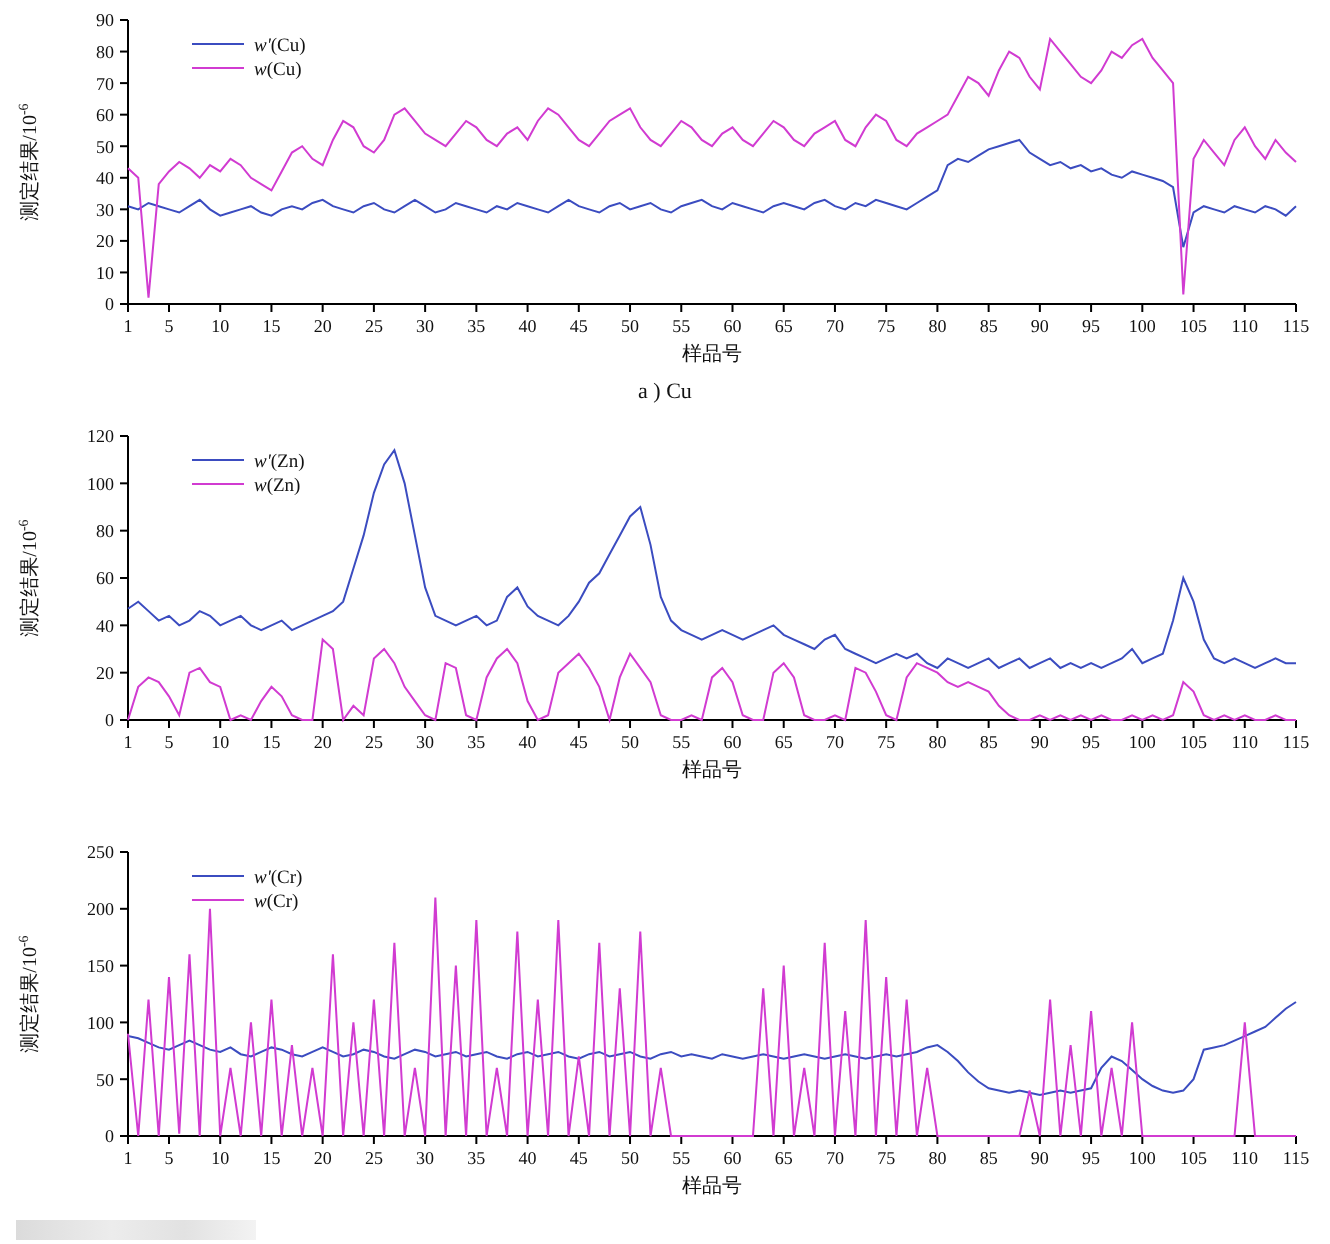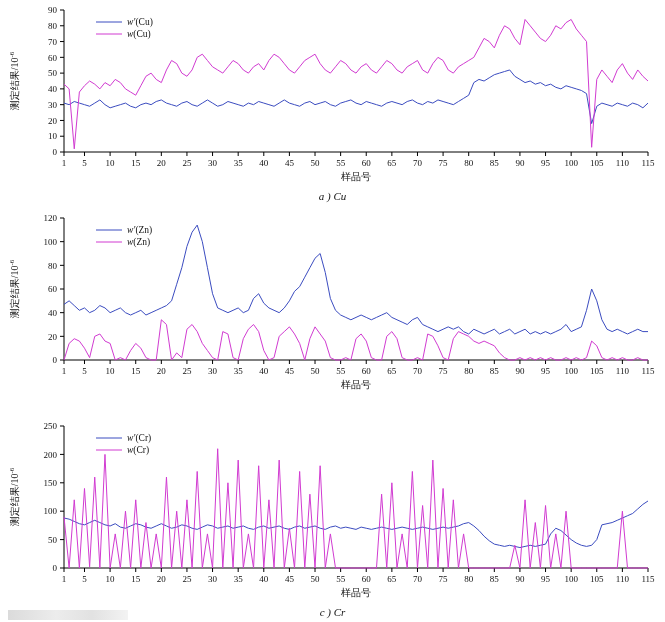--- a/index.html
+++ b/index.html
@@ -30,21 +30,20 @@
     top: 0;
   }
   svg { display: block; }
   .caption {
     position: absolute;
     width: 665px;
     text-align: center;
     font-family: "Liberation Serif", serif;
     font-size: 11px;
     color: #111;
-    font-style: italic;
   }
   .axis-line {
     stroke: #000;
     stroke-width: 1;
     fill: none;
   }
   .tick {
     stroke: #000;
     stroke-width: 1;
   }
@@ -315,17 +314,16 @@
           </g>
           <text x="356" y="180" class="axtitle" text-anchor="middle">样品号</text>
           <polyline points="64.00,102.02 69.12,103.15 74.25,105.42 79.37,107.70 84.49,108.83 89.61,106.56 94.74,104.29 99.86,106.56 104.98,108.83 110.11,109.97 115.23,107.70 120.35,111.10 125.47,112.24 130.60,109.97 135.72,107.70 140.84,108.83 145.96,111.10 151.09,112.24 156.21,109.97 161.33,107.70 166.46,109.97 171.58,112.24 176.70,111.10 181.82,108.83 186.95,109.97 192.07,112.24 197.19,113.38 202.32,111.10 207.44,108.83 212.56,109.97 217.68,112.24 222.81,111.10 227.93,109.97 233.05,112.24 238.18,111.10 243.30,109.97 248.42,112.24 253.54,113.38 258.67,111.10 263.79,109.97 268.91,112.24 274.04,111.10 279.16,109.97 284.28,112.24 289.40,113.38 294.53,111.10 299.65,109.97 304.77,112.24 309.89,111.10 315.02,109.97 320.14,112.24 325.26,113.38 330.39,111.10 335.51,109.97 340.63,112.24 345.75,111.10 350.88,112.24 356.00,113.38 361.12,111.10 366.25,112.24 371.37,113.38 376.49,112.24 381.61,111.10 386.74,112.24 391.86,113.38 396.98,112.24 402.11,111.10 407.23,112.24 412.35,113.38 417.47,112.24 422.60,111.10 427.72,112.24 432.84,113.38 437.96,112.24 443.09,111.10 448.21,112.24 453.33,111.10 458.46,109.97 463.58,107.70 468.70,106.56 473.82,109.97 478.95,114.51 484.07,120.19 489.19,124.74 494.32,128.14 499.44,129.28 504.56,130.42 509.68,129.28 514.81,130.42 519.93,131.55 525.05,130.42 530.18,129.28 535.30,130.42 540.42,129.28 545.54,128.14 550.67,117.92 555.79,112.24 560.91,114.51 566.04,119.06 571.16,123.60 576.28,127.01 581.40,129.28 586.53,130.42 591.65,129.28 596.77,123.60 601.89,108.83 607.02,107.70 612.14,106.56 617.26,104.29 622.39,102.02 627.51,99.74 632.63,97.47 637.75,92.93 642.88,88.38 648.00,84.98" class="series" stroke="#3b4cc0"></polyline>
           <polyline points="64.00,100.88 69.12,152.00 74.25,83.84 79.37,152.00 84.49,72.48 89.61,150.86 94.74,61.12 99.86,152.00 104.98,38.40 110.11,152.00 115.23,117.92 120.35,152.00 125.47,95.20 130.60,152.00 135.72,83.84 140.84,152.00 145.96,106.56 151.09,152.00 156.21,117.92 161.33,152.00 166.46,61.12 171.58,152.00 176.70,95.20 181.82,152.00 186.95,83.84 192.07,152.00 197.19,55.44 202.32,152.00 207.44,117.92 212.56,152.00 217.68,32.72 222.81,152.00 227.93,66.80 233.05,152.00 238.18,44.08 243.30,152.00 248.42,117.92 253.54,152.00 258.67,49.76 263.79,152.00 268.91,83.84 274.04,152.00 279.16,44.08 284.28,152.00 289.40,112.24 294.53,152.00 299.65,55.44 304.77,152.00 309.89,78.16 315.02,152.00 320.14,49.76 325.26,152.00 330.39,117.92 335.51,152.00 340.63,152.00 345.75,152.00 350.88,152.00 356.00,152.00 361.12,152.00 366.25,152.00 371.37,152.00 376.49,152.00 381.61,78.16 386.74,152.00 391.86,66.80 396.98,152.00 402.11,117.92 407.23,152.00 412.35,55.44 417.47,152.00 422.60,89.52 427.72,152.00 432.84,44.08 437.96,152.00 443.09,72.48 448.21,152.00 453.33,83.84 458.46,152.00 463.58,117.92 468.70,152.00 473.82,152.00 478.95,152.00 484.07,152.00 489.19,152.00 494.32,152.00 499.44,152.00 504.56,152.00 509.68,152.00 514.81,129.28 519.93,152.00 525.05,83.84 530.18,152.00 535.30,106.56 540.42,152.00 545.54,89.52 550.67,152.00 555.79,117.92 560.91,152.00 566.04,95.20 571.16,152.00 576.28,152.00 581.40,152.00 586.53,152.00 591.65,152.00 596.77,152.00 601.89,152.00 607.02,152.00 612.14,152.00 617.26,152.00 622.39,95.20 627.51,152.00 632.63,152.00 637.75,152.00 642.88,152.00 648.00,152.00" class="series" stroke="#d13bd1"></polyline>
           <line x1="96" y1="22" x2="122" y2="22" stroke="#3b4cc0" stroke-width="1"></line>
           <text x="127" y="25.4" class="legend-text"><tspan font-style="italic">w'</tspan><tspan>(Cr)</tspan></text>
           <line x1="96" y1="34" x2="122" y2="34" stroke="#d13bd1" stroke-width="1"></line>
           <text x="127" y="37.4" class="legend-text"><tspan font-style="italic">w</tspan><tspan>(Cr)</tspan></text>
         </svg>
     </div>
-    <div class="caption" style="top:190px;">c ) Cr</div>
   </div>
 
   <div class="bottom-smudge"></div>
 </div>
 
 </body></html>

